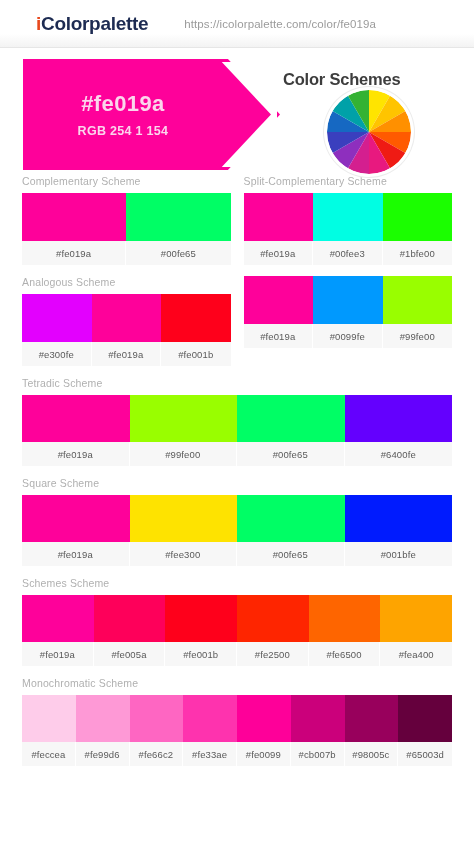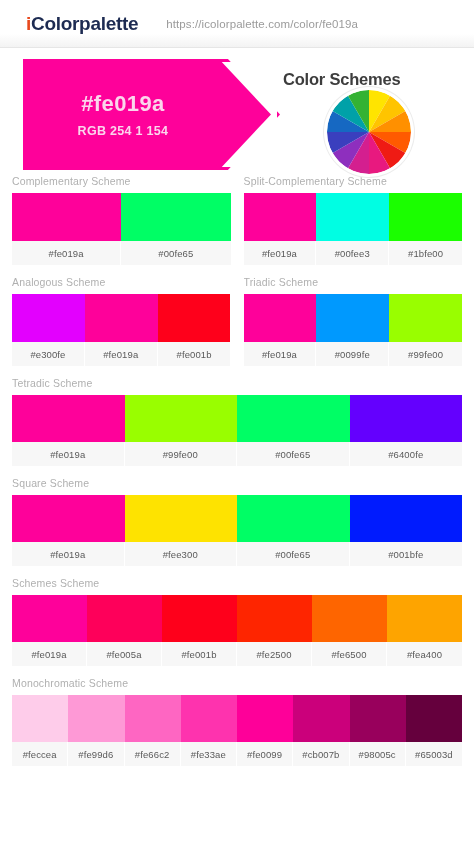--- a/index.html
+++ b/index.html
@@ -16,30 +16,30 @@
   
   .header {
     position: relative;
     height: 48px;
     background: linear-gradient(to bottom, #ffffff 0%, #ffffff 72%, #f3f3f3 100%);
     border-bottom: 1px solid #e6e6e6;
     display: flex;
     align-items: center;
   }
   .logo {
-    margin-left: 26px;
+    margin-left: 36px;
     font-size: 19px;
     font-weight: bold;
     letter-spacing: -0.3px;
     white-space: nowrap;
   }
   .logo .logo-i { color: #e8491d; }
   .logo .logo-rest { color: #1d2b52; }
   .url {
-    margin-left: 28px;
+    margin-left: 36px;
     font-size: 11.5px;
     color: #9b9b9b;
     letter-spacing: 0.1px;
     white-space: nowrap;
   }
 
   
   .hero { position: relative; height: 127px; }
   .hero-arrow {
     position: absolute;
@@ -111,21 +111,21 @@
     width: 90px;
     height: 90px;
     border-radius: 50%;
     background: #fff;
     padding: 3px;
     box-shadow: 0 0 0 1px #ececec;
   }
   .wheel { width: 100%; height: 100%; display: block; border-radius: 50%; }
 
   
-  .content { padding: 0 12px; }
+  .content { padding: 0 22px; }
   .row { display: flex; gap: 13px; }
   .scheme { margin-bottom: 11px; }
   .scheme.half { flex: 1 1 0; min-width: 0; }
   .scheme.full { width: 100%; }
   .scheme-label {
     font-size: 10.5px;
     color: #b0b0b0;
     margin-bottom: 6px;
     letter-spacing: 0.15px;
     white-space: nowrap;
@@ -238,21 +238,20 @@
               <div class="swatch-color" style="background: rgb(254, 1, 154);"></div>
               <div class="swatch-hex">#fe019a</div>
             </div>
             <div class="swatch">
               <div class="swatch-color" style="background: rgb(254, 0, 27);"></div>
               <div class="swatch-hex">#fe001b</div>
             </div>
           </div>
       </div>
       <div class="scheme half">
-        <div class="scheme-label">Triadic Scheme</div>
         <div class="swatches">
             <div class="swatch">
               <div class="swatch-color" style="background: rgb(254, 1, 154);"></div>
               <div class="swatch-hex">#fe019a</div>
             </div>
             <div class="swatch">
               <div class="swatch-color" style="background: rgb(0, 153, 254);"></div>
               <div class="swatch-hex">#0099fe</div>
             </div>
             <div class="swatch">

